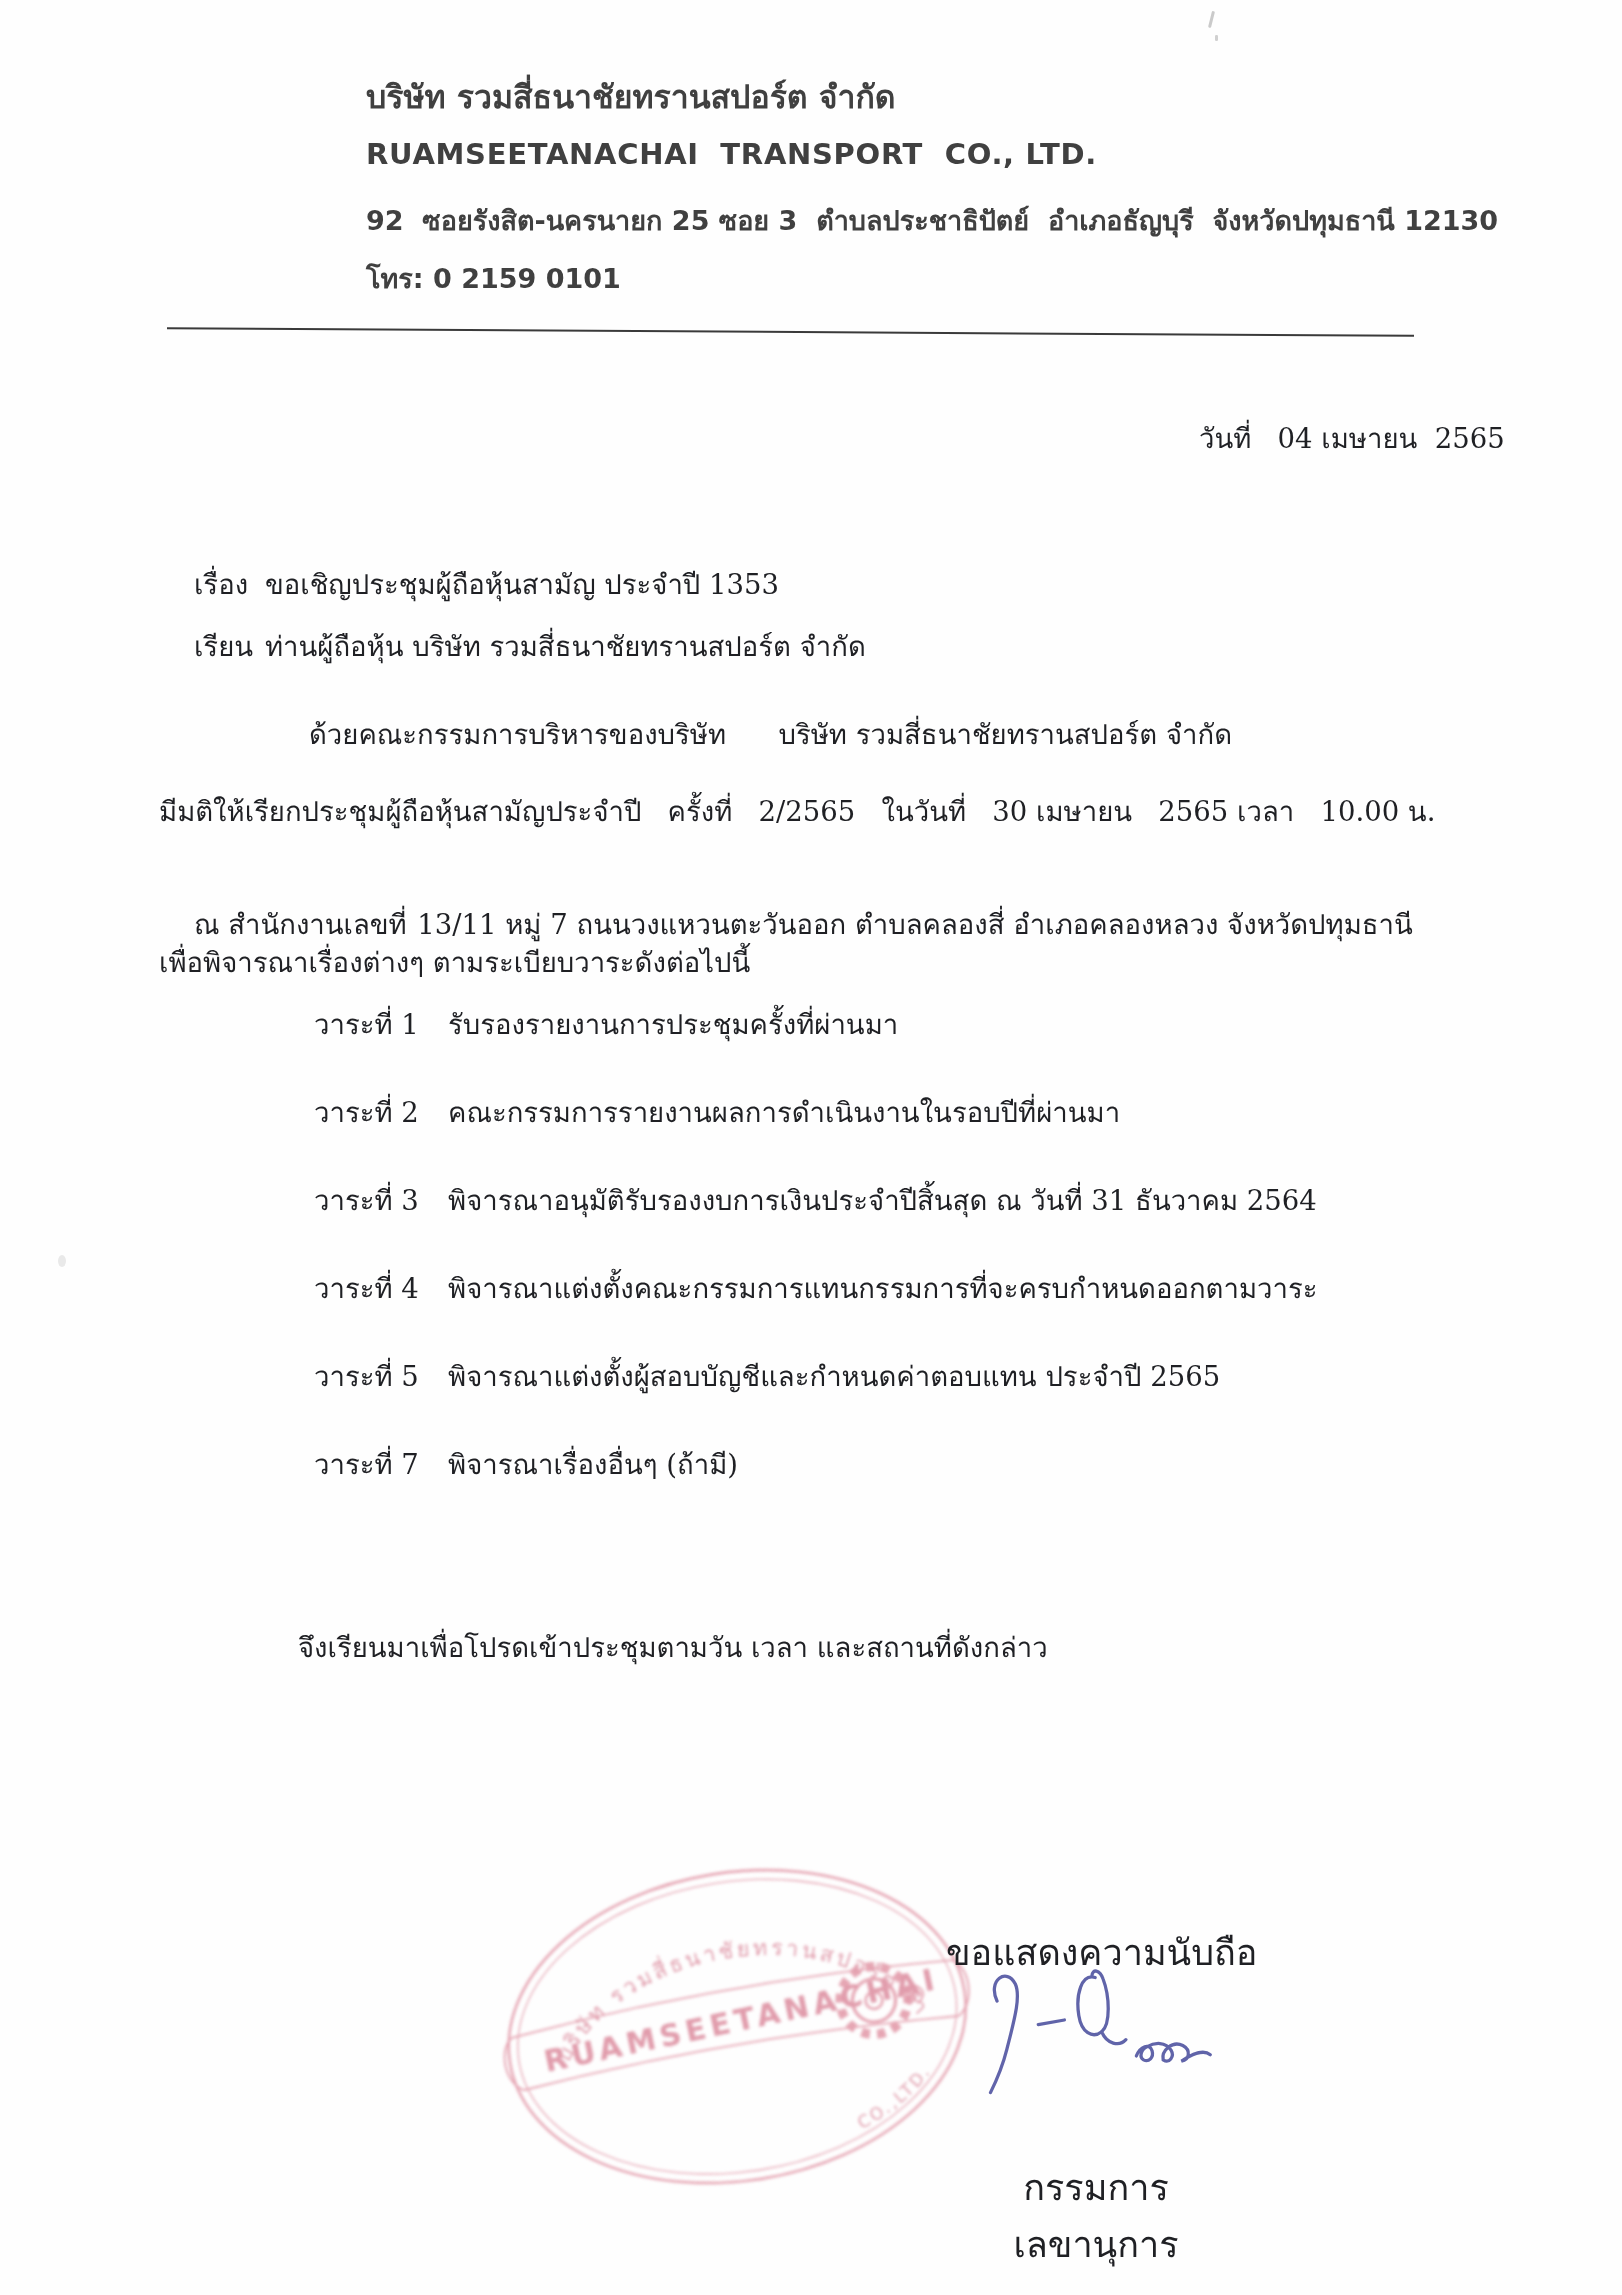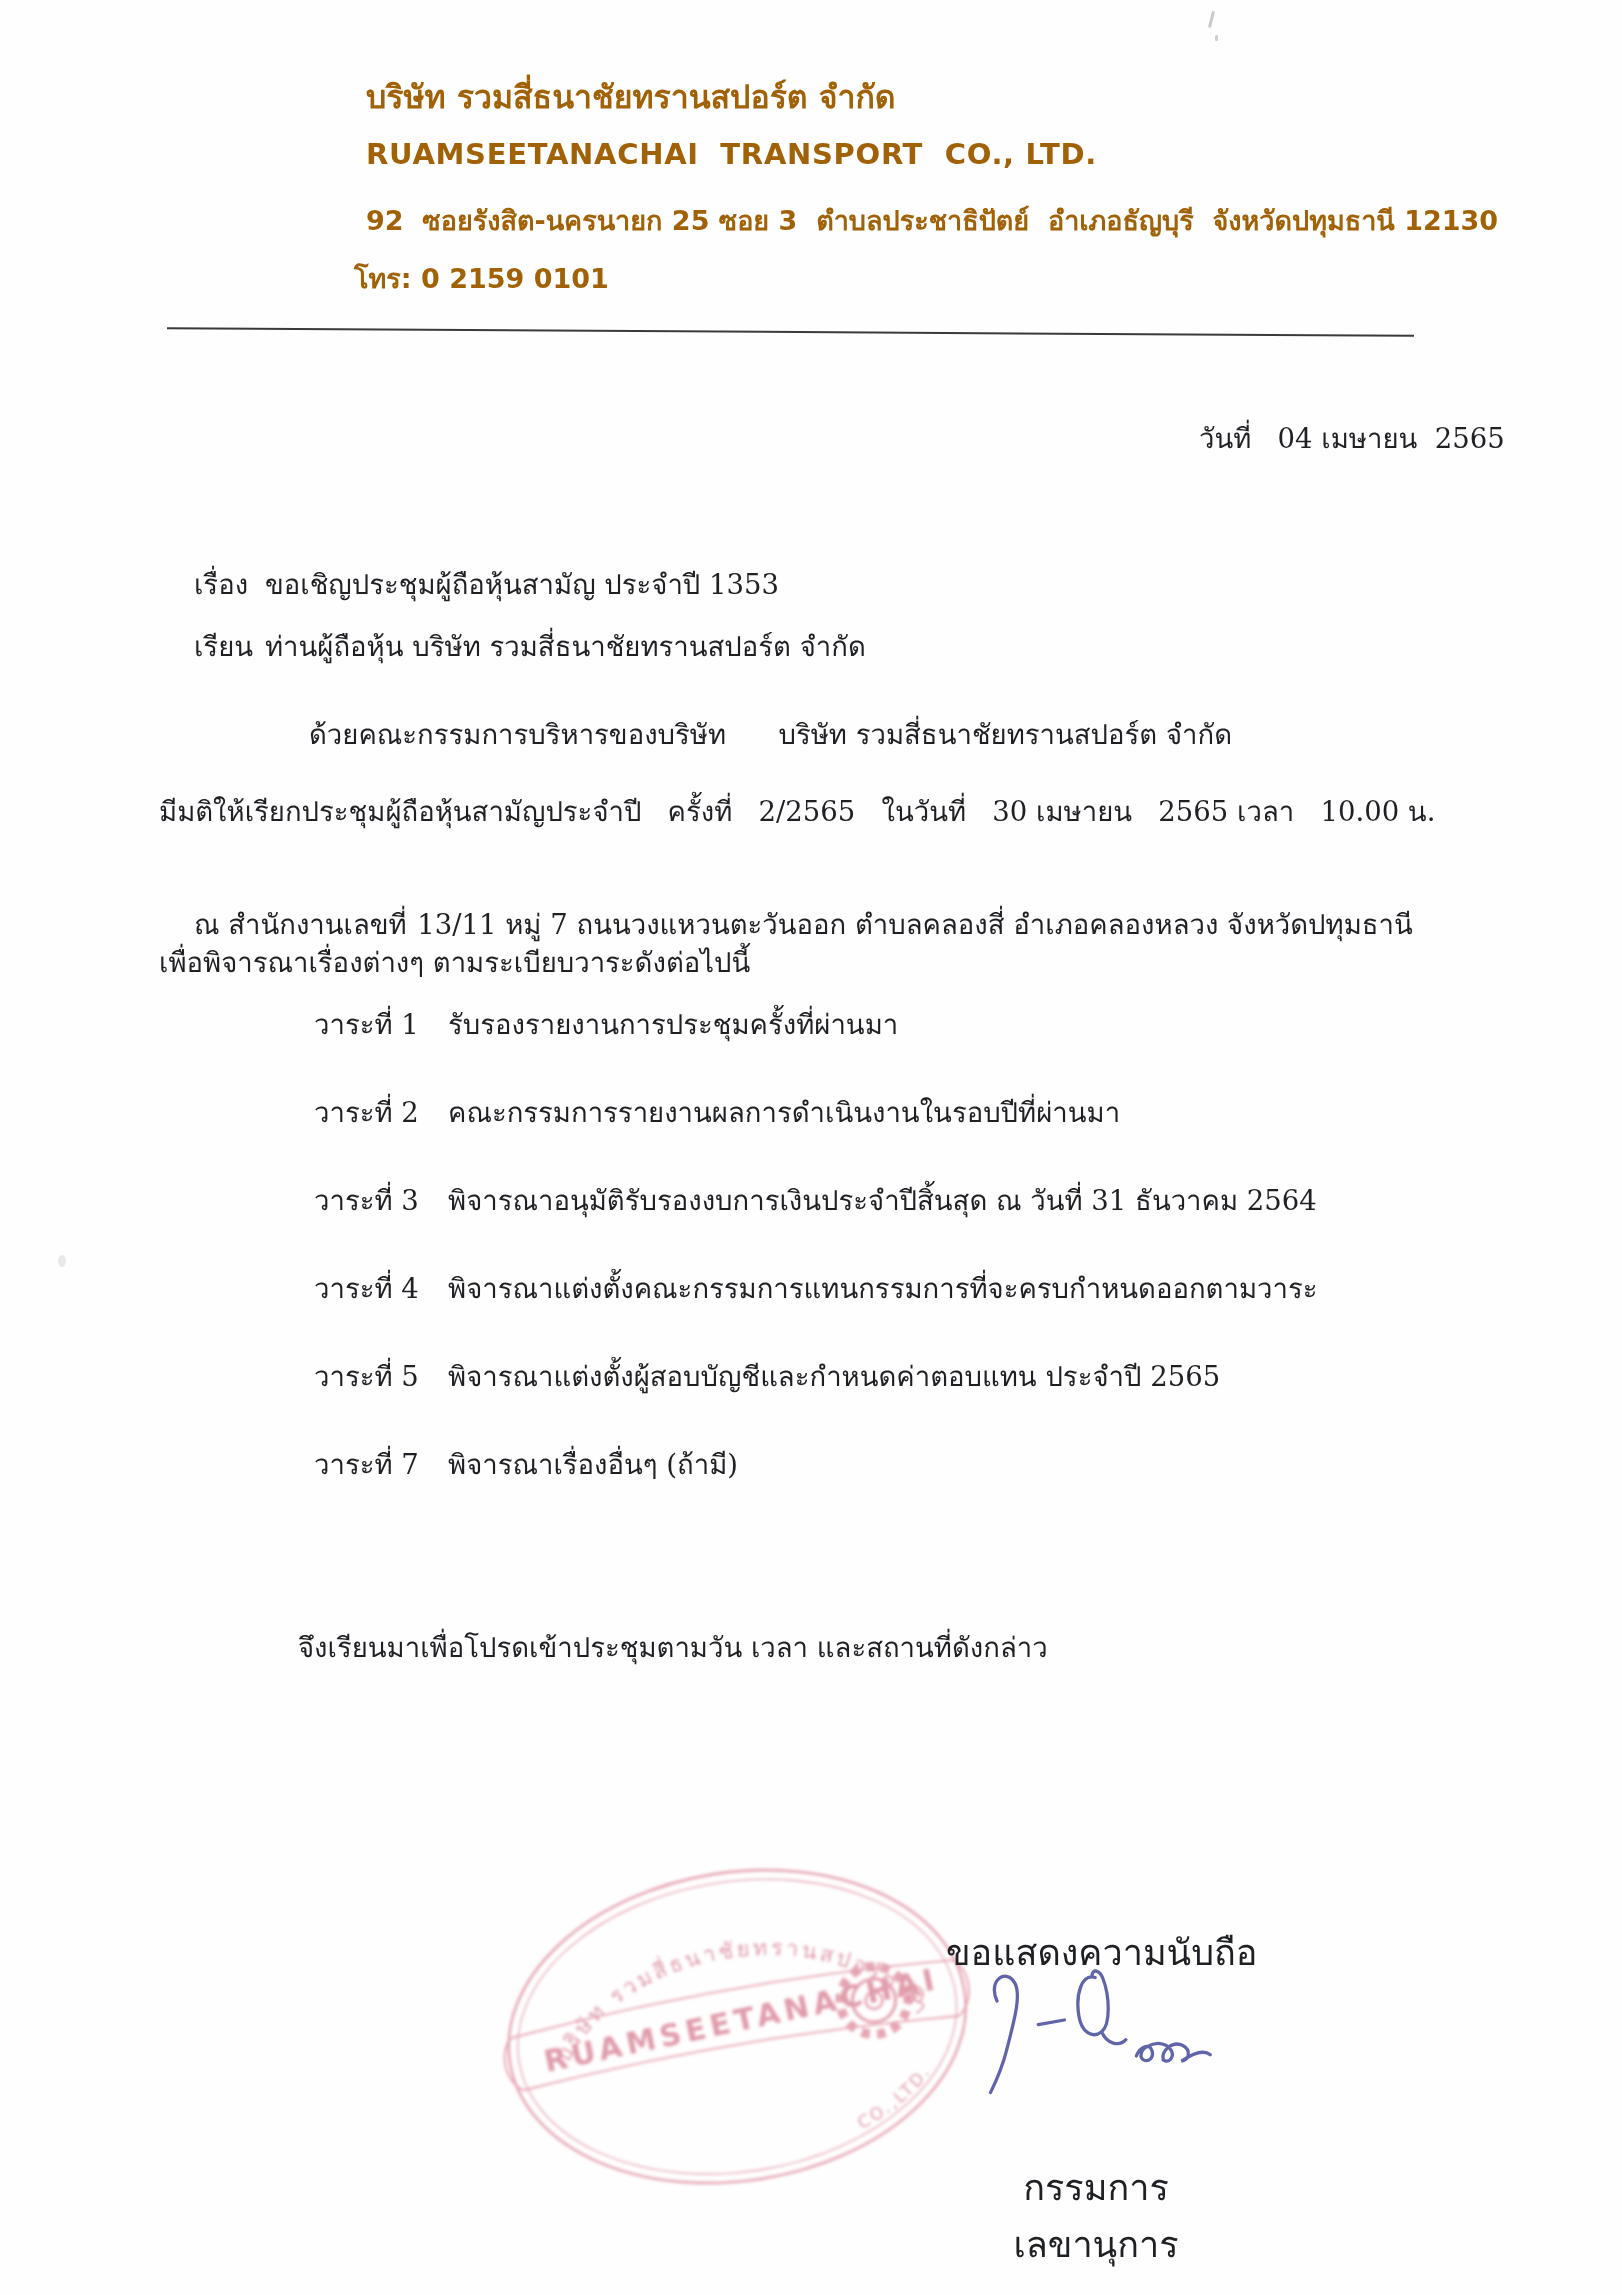--- a/index.html
+++ b/index.html
@@ -6,25 +6,25 @@
   .page{
     position:relative;
     width:1623px;height:2295px;
     background:#fefefe;
     font-family:"DejaVu Serif", serif;
     color:#1f2024;
     overflow:hidden;
   }
   .abs{position:absolute;white-space:pre-wrap;}
   
-  .lh{font-family:"DejaVu Sans", sans-serif;font-weight:bold;color:#a16207;}
+  .lh{font-family:"DejaVu Sans", sans-serif;font-weight:bold;color:#404040;}
   .lh-co-th{left:366px;top:71px;font-size:32px;}
   .lh-co-en{left:366px;top:137px;font-size:29px;letter-spacing:0.7px;}
   .lh-addr{left:366px;top:199px;font-size:27px;}
-  .lh-phone{left:354px;top:257px;font-size:27px;}
+  .lh-phone{left:366px;top:257px;font-size:27px;}
   .rule{
     position:absolute;left:167px;top:331px;width:1247px;height:2px;
     background:#3a3a3a;transform:rotate(0.35deg);
   }
   
   .t{font-size:27.5px;line-height:1.35;}
   .date-line{left:1199px;top:420px;}
   .subject-row{left:159px;top:529px;}
   .to-row{left:159px;top:591px;}
   .row-label{display:inline-block;width:71px;}

